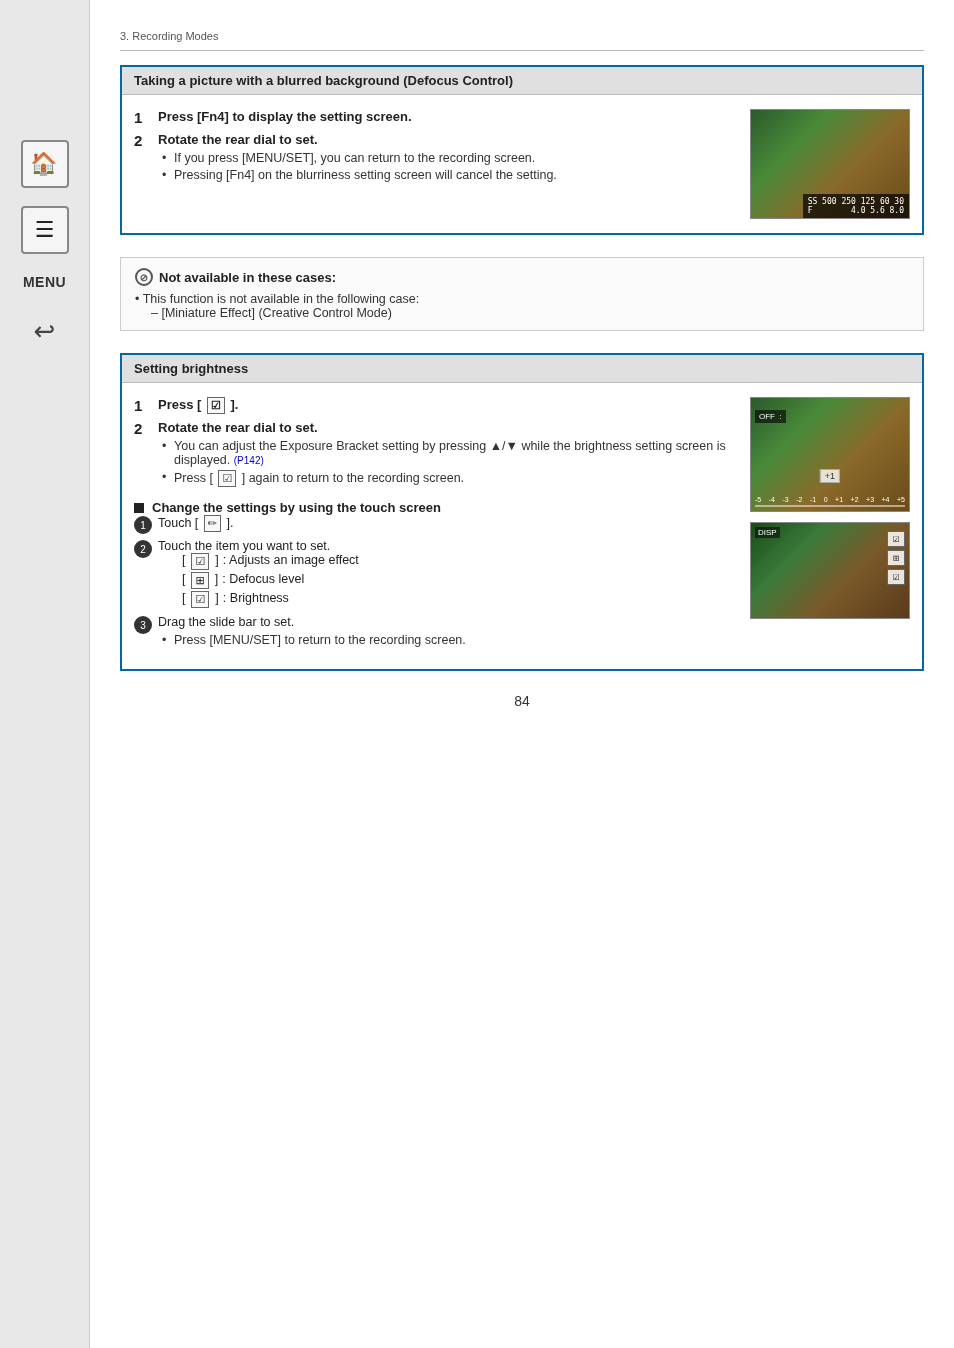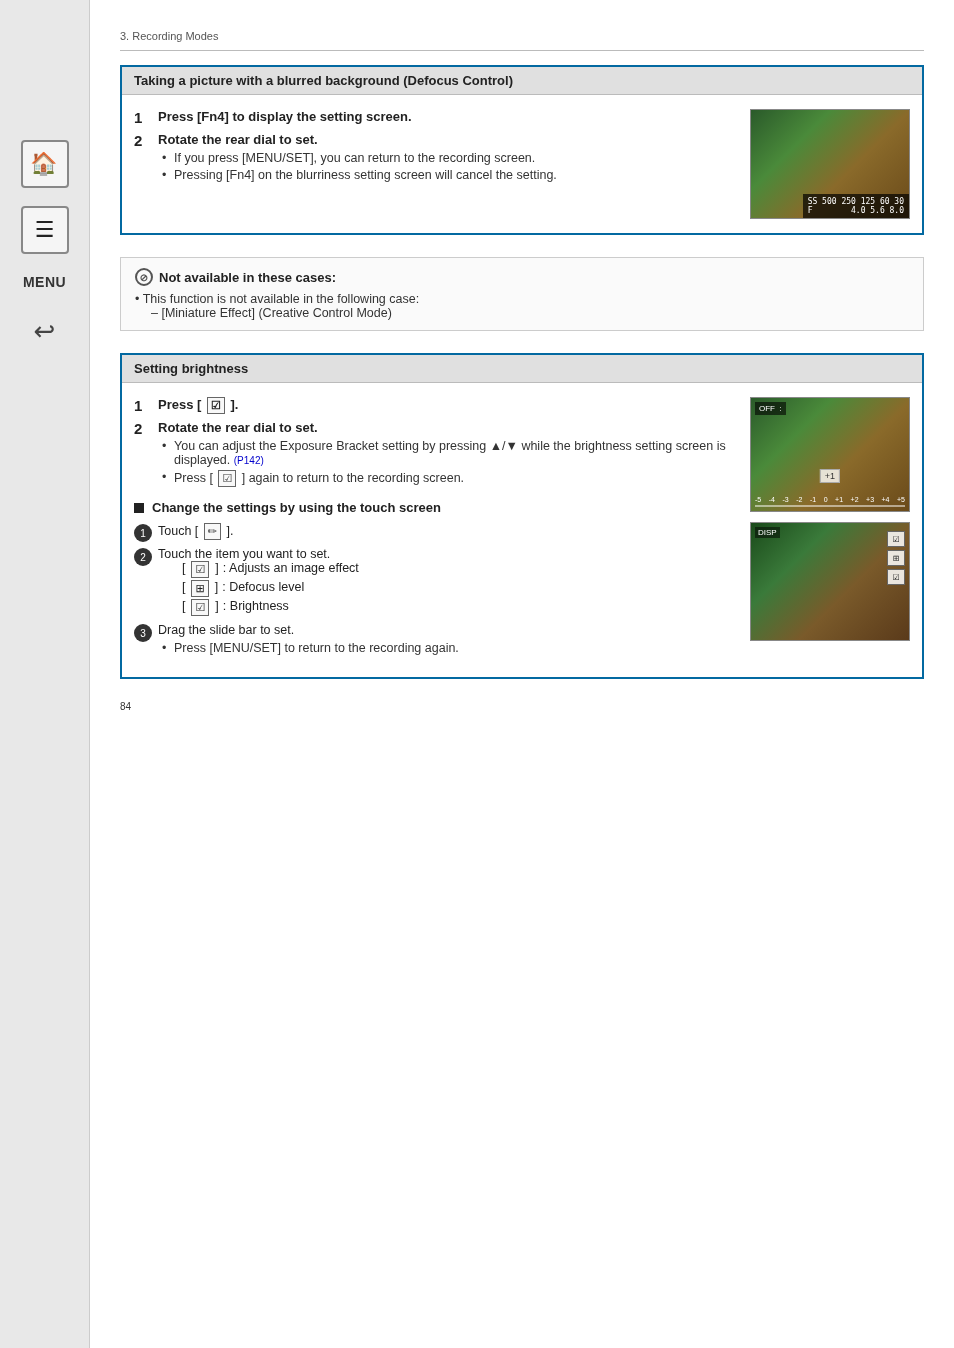--- a/index.html
+++ b/index.html
@@ -138,21 +138,21 @@
       height: 115px;
       background: linear-gradient(135deg, #2a5a2a 0%, #4a8a3a 30%, #8a6a2a 60%, #6a4a1a 100%);
       border: 1px solid #888;
       position: relative;
       overflow: hidden;
       flex-shrink: 0;
     }
     .cam-screen3 {
       width: 160px;
       min-width: 160px;
-      height: 119px;
+      height: 97px;
       background: linear-gradient(135deg, #1a4a1a 0%, #3a7a3a 30%, #7a5a2a 60%, #5a3a1a 100%);
       border: 1px solid #888;
       position: relative;
       overflow: hidden;
       flex-shrink: 0;
     }
 
     
     .cam-overlay {
       position: absolute;
@@ -202,21 +202,20 @@
       color: #333;
     }
 
     
     .change-settings {
       margin-top: 10px;
     }
     .change-settings-title {
       font-weight: bold;
       font-size: 13px;
-      margin-bottom: 8px;
       display: flex;
       align-items: center;
       gap: 4px;
     }
     .black-square {
       width: 10px;
       height: 10px;
       background: #222;
       display: inline-block;
       margin-right: 4px;
@@ -256,22 +255,22 @@
       margin-bottom: 2px;
       padding-left: 24px;
     }
     .link-text {
       color: #0000cc;
       font-size: 10px;
     }
 
     
     .page-num {
-      text-align: left;
-      font-size: 10px;
+      text-align: center;
+      font-size: 14px;
       color: #333;
     }
 
     
     .cam3-icons {
       position: absolute;
       right: 4px;
       top: 8px;
       display: flex;
       flex-direction: column;
@@ -412,31 +411,31 @@
                 [ <span class="icon-box">☑</span> ]<span>: Brightness</span>
               </div>
             </div>
           </div>
 
           <div class="numbered-step">
             <span class="circle-num">3</span>
             <div>
               <div>Drag the slide bar to set.</div>
               <ul class="bullet-list">
-                <li>Press [MENU/SET] to return to the recording again.</li>
+                <li>Press [MENU/SET] to return to the recording screen.</li>
               </ul>
             </div>
           </div>
         </div>
       </div>
 
       <div style="display:flex;flex-direction:column;gap:10px;">
 
         <div class="cam-screen2">
-          <div class="cam2-top" style="position:absolute;top:4px;left:4px;background:rgba(0,0,0,0.6);color:#fff;font-size:8px;padding:2px 4px;">
+          <div class="cam2-top" style="position:absolute;top:12px;left:4px;background:rgba(0,0,0,0.6);color:#fff;font-size:8px;padding:2px 4px;">
             <span>OFF</span> &nbsp;:
           </div>
           <div style="position:absolute;bottom:28px;left:50%;transform:translateX(-50%);background:rgba(255,255,255,0.8);color:#333;font-size:9px;padding:1px 4px;border:1px solid #aaa;">+1</div>
           <div style="position:absolute;bottom:4px;left:4px;right:4px;">
             <div style="display:flex;justify-content:space-between;color:#fff;font-size:7px;">
               <span>-5</span>
                 <span>-4</span>
                 <span>-3</span>
                 <span>-2</span>
                 <span>-1</span>

